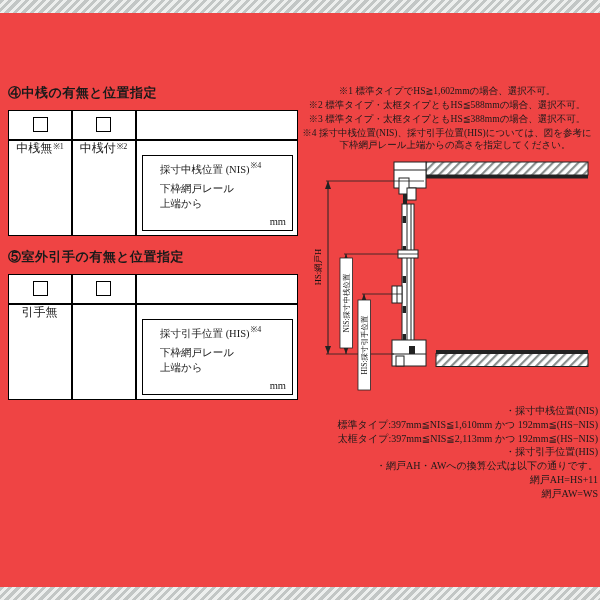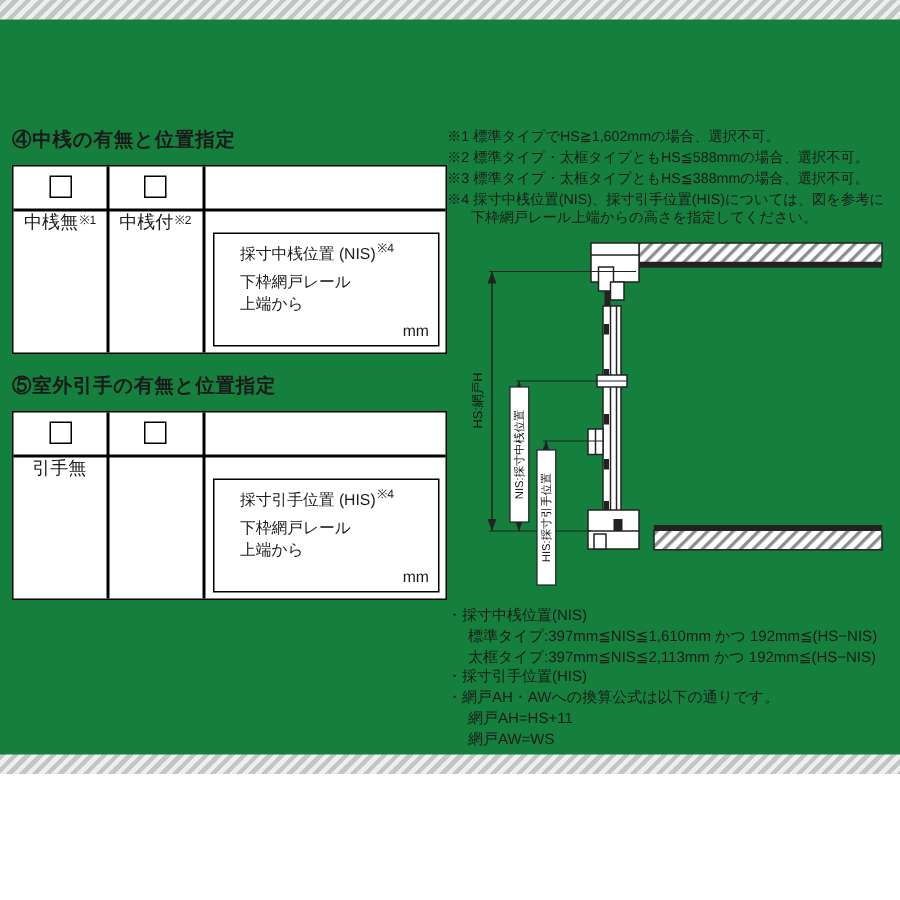--- a/index.html
+++ b/index.html
@@ -1,17 +1,17 @@
 <!DOCTYPE html>
 <html><head>
 <meta charset="utf-8">
 <style>
   html,body{margin:0;padding:0;background:#fff;}
-  .page{position:relative;width:600px;height:516px;background:#15803d;overflow:hidden;
-        font-family:Liberation Sans, sans-serif;color:#1a1a1a;}
+  .page{position:relative;width:600px;height:600px;background:#ef4444;overflow:hidden;
+        font-family:Liberation Serif, serif;color:#1a1a1a;}
   .stripe{position:absolute;left:0;width:600px;height:13px;
           background:repeating-linear-gradient(135deg,#c2c6c5 0 3px,#edefee 3px 6px);}
   .stripe.top{top:0}
   .stripe.bottom{bottom:0}
 
   .heading{position:absolute;left:8px;font-size:13px;font-weight:bold;letter-spacing:.5px;}
   #h4{top:84px}
   #h5{top:248px}
 
   .spec-table{position:absolute;left:8px;width:290px;height:126px;border:1.5px solid #000;
@@ -32,26 +32,26 @@
   .cell-label sup,.box-title sup{font-size:8px;vertical-align:super;margin-left:1px;}
 
   .inner-box{position:absolute;left:133px;top:44px;right:4px;bottom:4px;border:1.5px solid #000;
              padding:3px 17px;box-sizing:border-box;background:#fff;}
   .box-title{font-size:10.5px;white-space:nowrap;}
   .box-line{font-size:10.5px;line-height:1.3;margin-top:2px;}
   .box-line.first{margin-top:5px;}
   .box-unit{position:absolute;right:6px;bottom:3px;font-size:10.5px;}
 
   .notes-top{position:absolute;left:298px;top:86px;width:298px;font-size:9.5px;line-height:1.25;}
-  .note{margin-bottom:2px;padding-left:16px;text-indent:-16px;}
+  .note{margin-bottom:2px;padding-left:16px;text-indent:-16px;text-align:center;}
 
   .diagram{position:absolute;left:314px;top:154px;width:282px;height:252px;}
 
   .notes-bottom{position:absolute;left:298px;top:404px;width:300px;font-size:10px;line-height:1.38;}
-  .bn{white-space:nowrap;}
+  .bn{white-space:nowrap;text-align:right;}
   .bn.indent{padding-left:14px;}
 </style>
 </head>
 <body>
 
 <div class="page">
 
   <div class="stripe top"></div>
   <div class="stripe bottom"></div>
 

